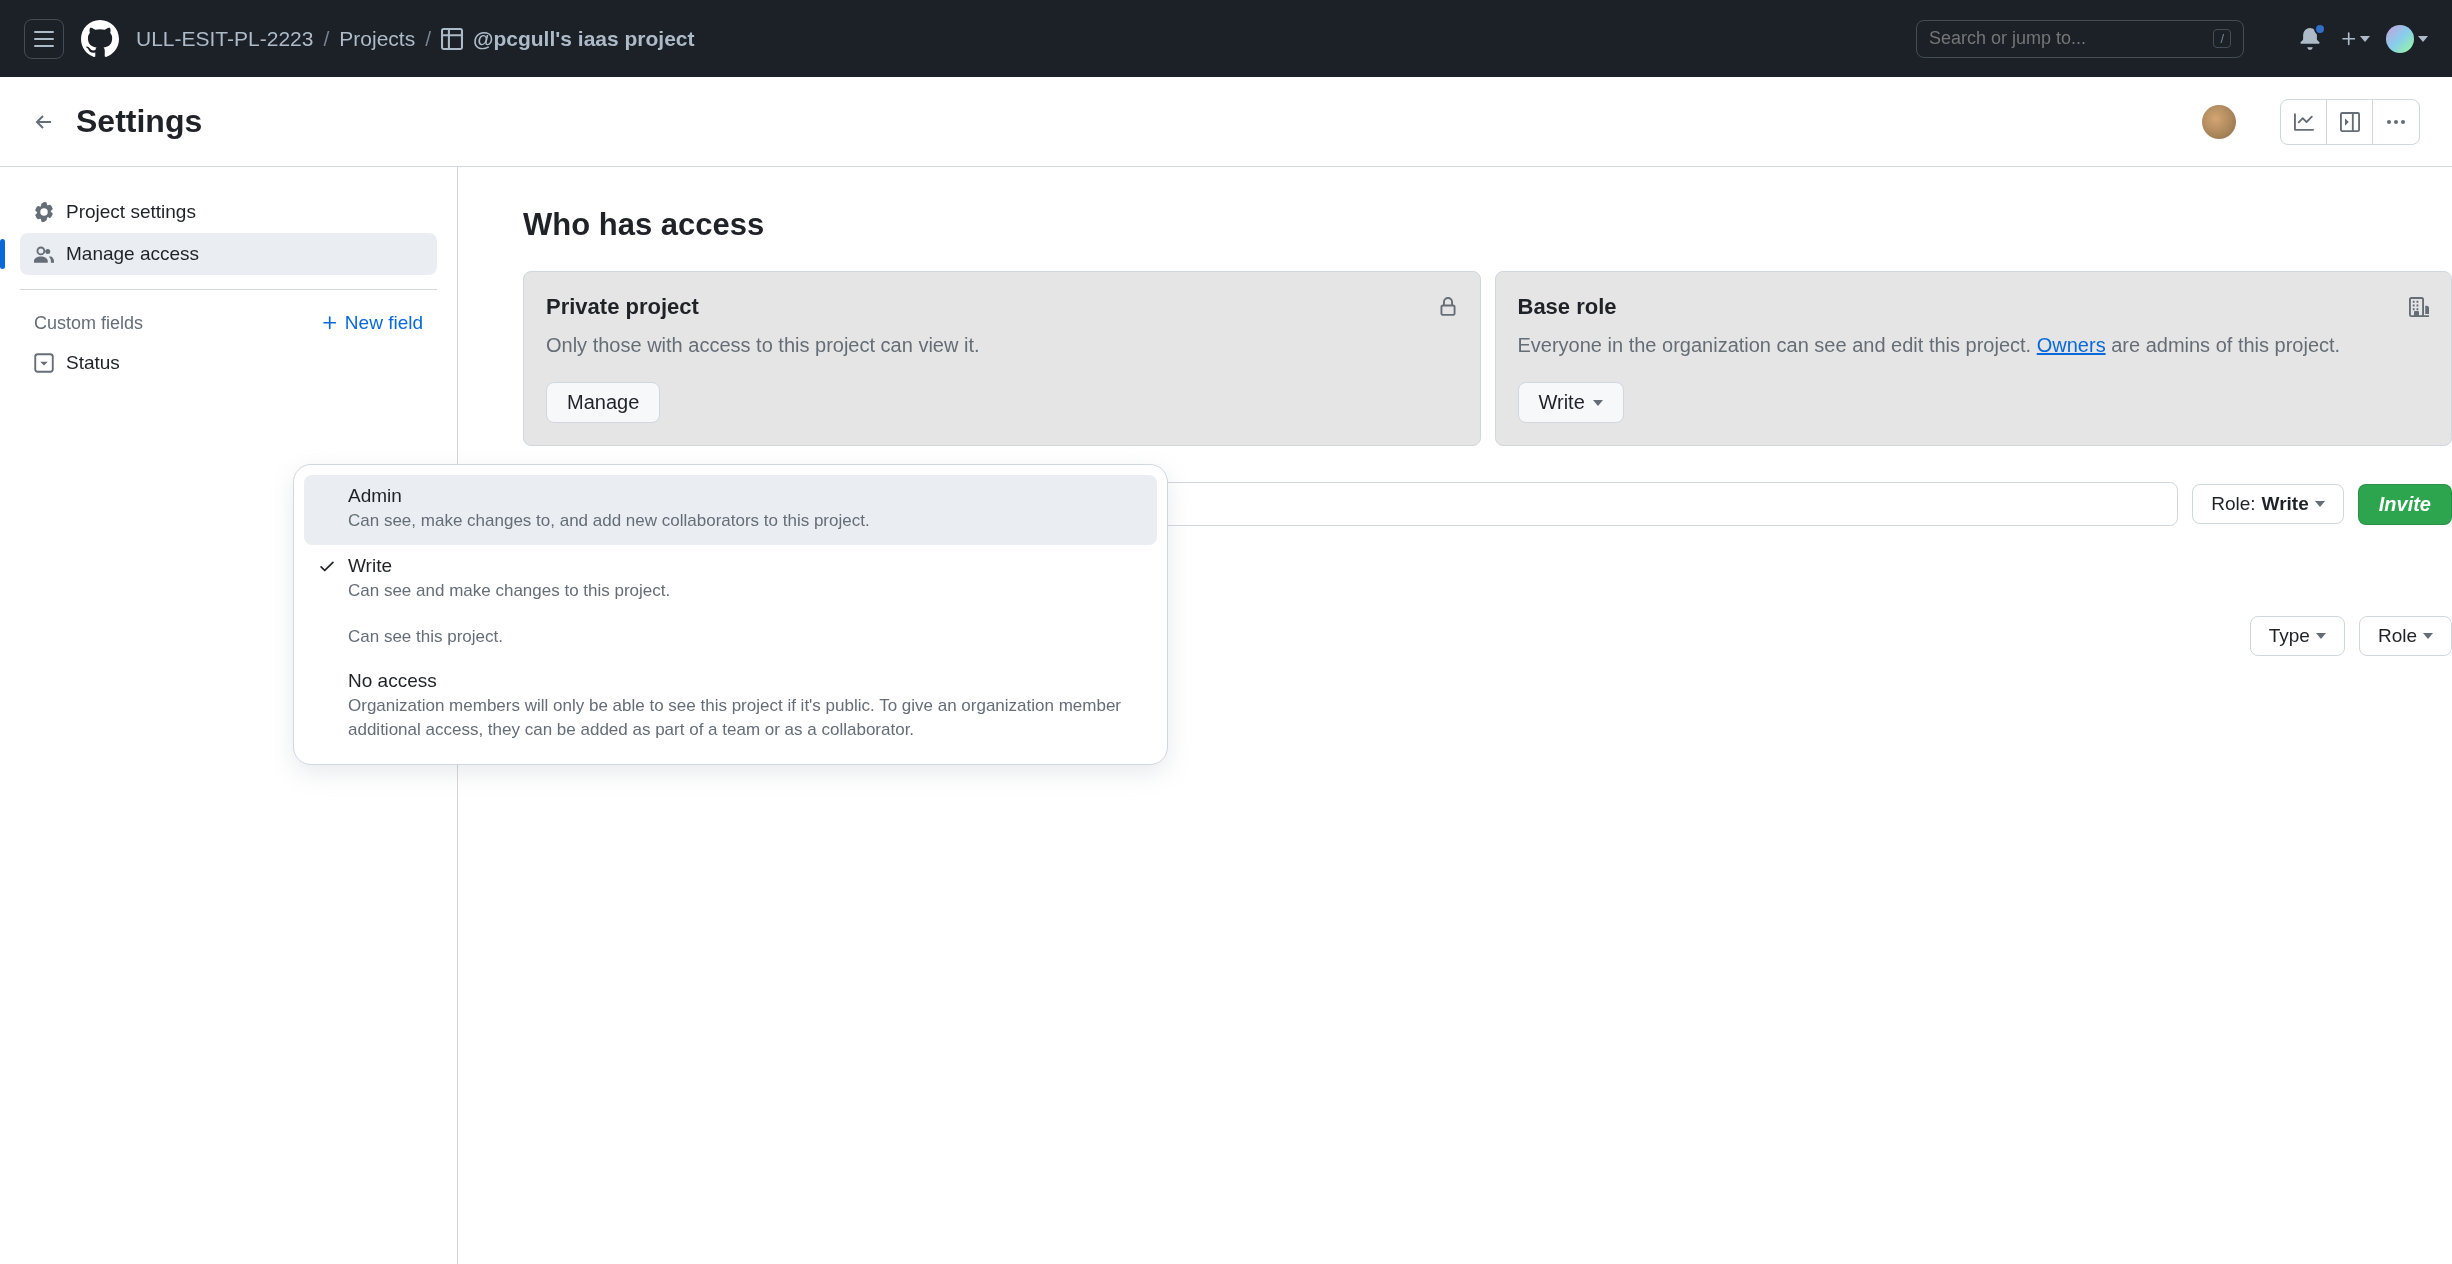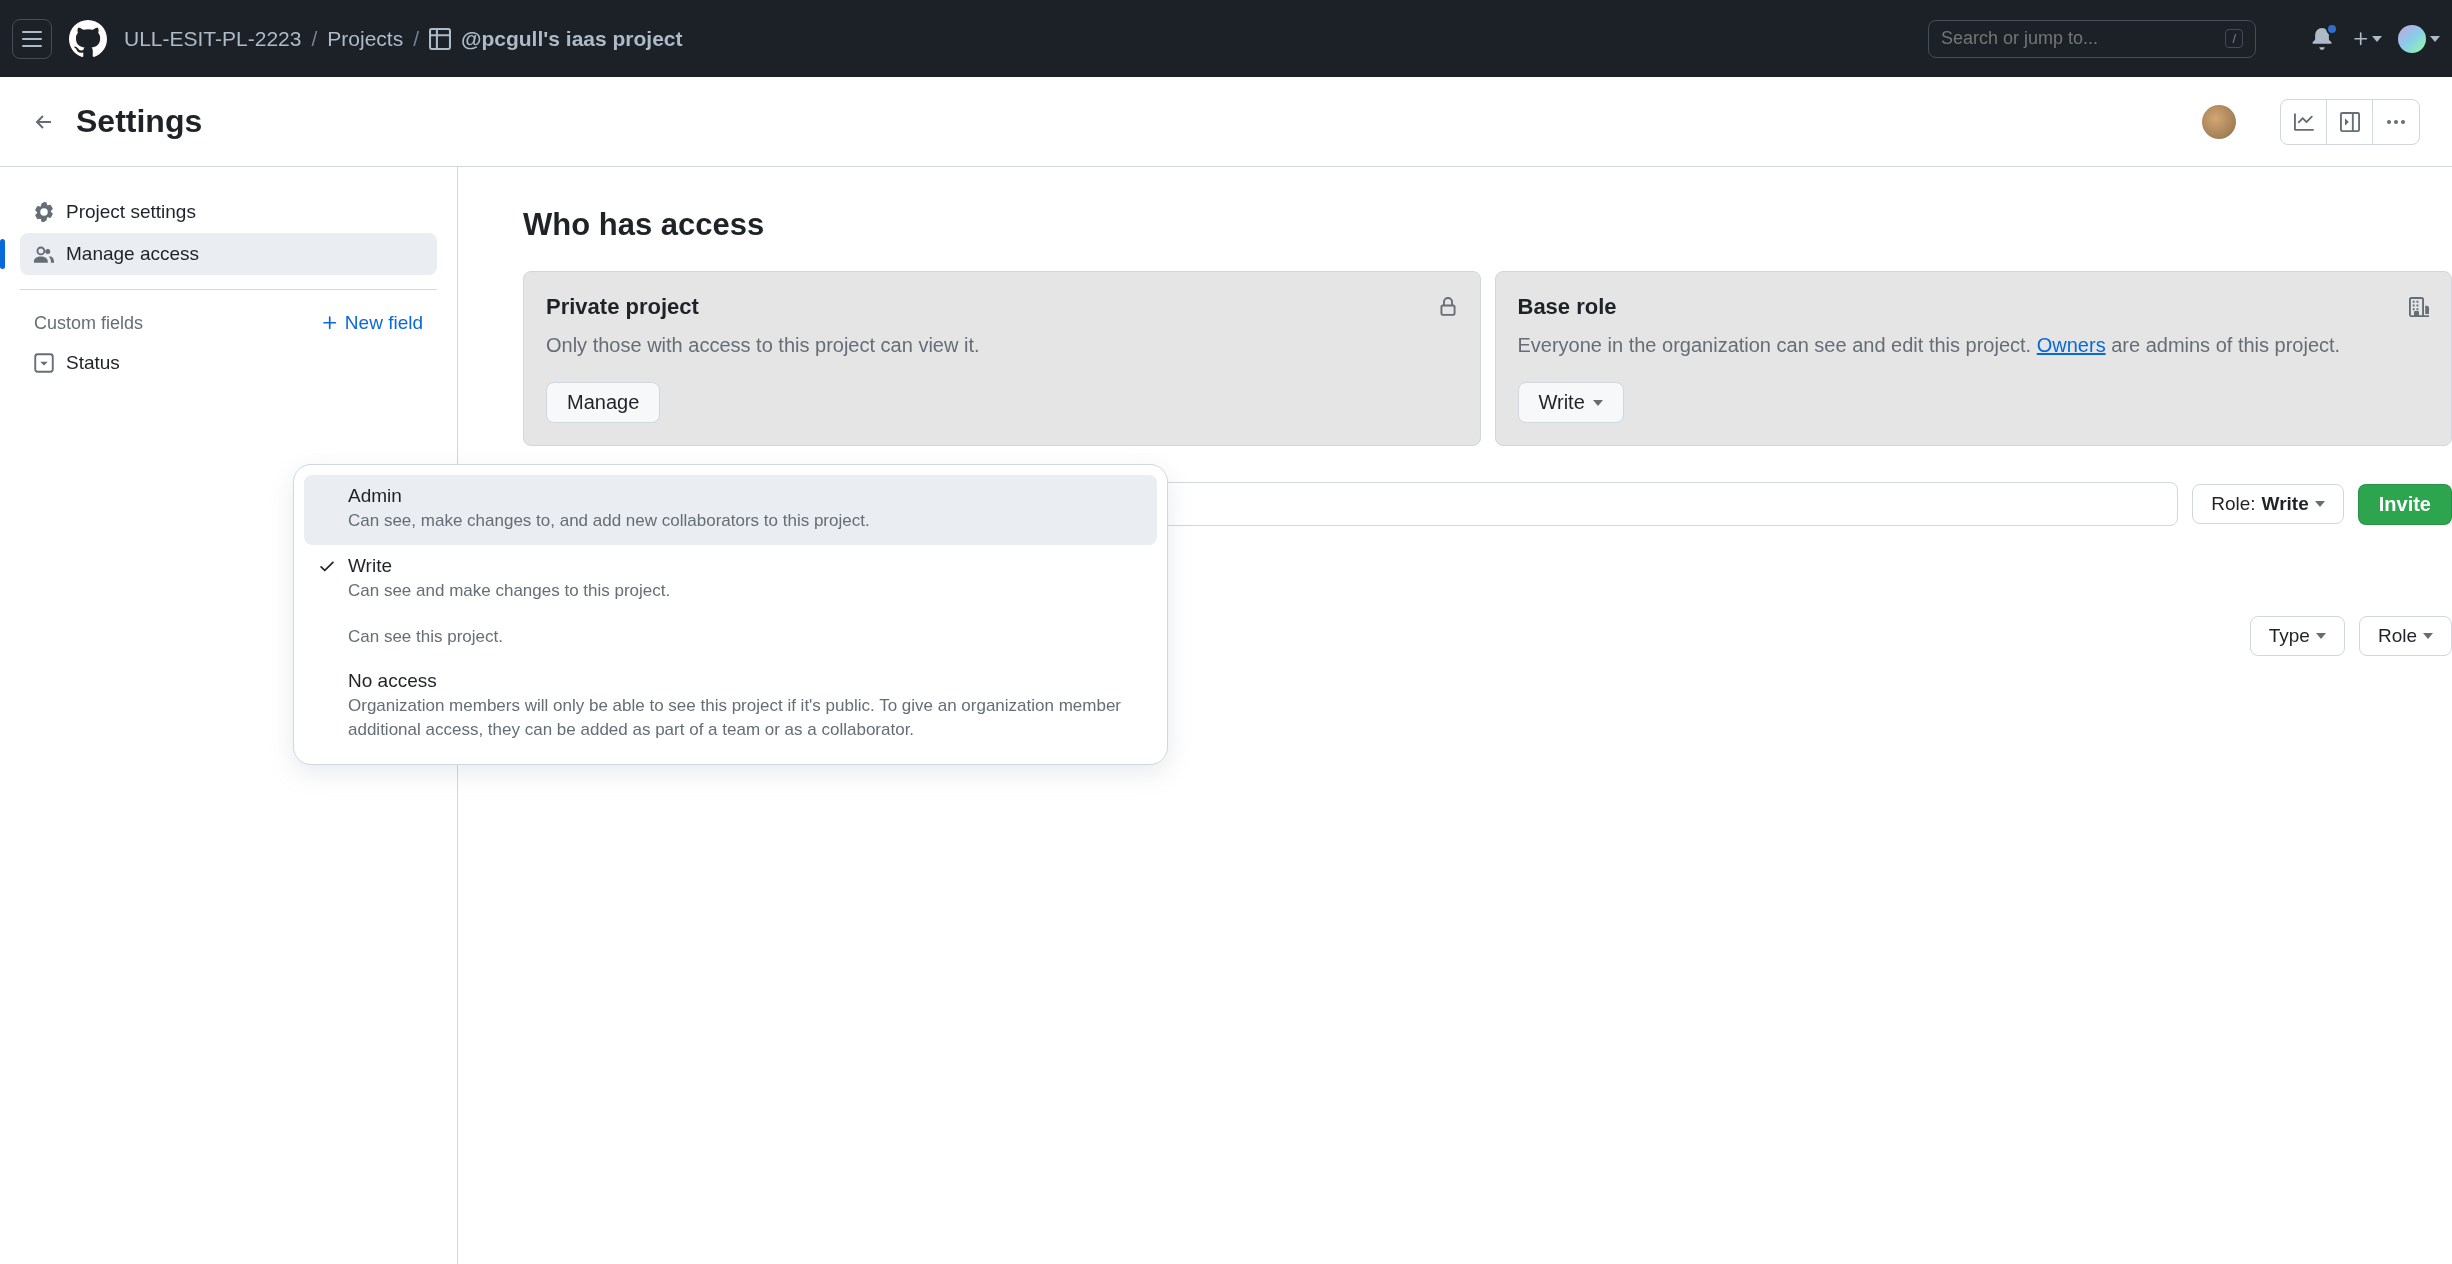--- a/index.html
+++ b/index.html
@@ -1,19 +1,19 @@
 <!DOCTYPE html>
 <html><head>
 <meta charset="utf-8">
 <style>
 * { box-sizing: border-box; margin: 0; padding: 0; }
 body { font-family: -apple-system, BlinkMacSystemFont, "Segoe UI", Helvetica, Arial, sans-serif; font-size: 14px; color: #1f2328; background: #fff; }
 
 
-.header { background: #1c2128; height: 77px; display: flex; align-items: center; padding: 0 12px; color: #fff; gap: 16px; }
+.header { background: #1c2128; height: 77px; display: flex; align-items: center; padding: 0 24px; color: #fff; gap: 16px; }
 .hamburger { width: 40px; height: 40px; border: 1px solid #444c56; border-radius: 8px; display: flex; align-items: center; justify-content: center; cursor: pointer; }
 .hamburger svg { stroke: #fff; }
 .logo { width: 40px; height: 40px; display: flex; align-items: center; justify-content: center; }
 .breadcrumb { display: flex; align-items: center; gap: 10px; font-size: 21px; color: #adbac7; flex: 0 0 auto; }
 .breadcrumb-link { color: #adbac7; }
 .breadcrumb-sep { color: #768390; }
 .breadcrumb-current { color: #adbac7; font-weight: 600; display: flex; align-items: center; gap: 10px; }
 .header-spacer { flex: 1; }
 .search-box { width: 328px; height: 38px; border: 1px solid #444c56; border-radius: 8px; display: flex; align-items: center; padding: 0 12px; color: #768390; font-size: 18px; gap: 8px; }
 .search-box input { background: transparent; border: none; outline: none; color: #adbac7; font-size: 18px; flex: 1; }
@@ -51,21 +51,21 @@
 
 .cards { display: flex; gap: 14px; }
 .card { flex: 1; border: 1px solid #d0d7de; border-radius: 8px; padding: 22px; background: #e5e5e5; display: flex; flex-direction: column; gap: 10px; }
 .card-header { display: flex; justify-content: space-between; align-items: center; }
 .card-title { font-size: 22px; font-weight: 600; }
 .card-icon { color: #656d76; }
 .card-body { font-size: 20px; color: #656d76; line-height: 1.5; }
 .card-body a { color: #0969da; text-decoration: underline; }
 .card-footer { margin-top: 12px; }
 .btn { display: inline-flex; align-items: center; gap: 8px; padding: 8px 20px; border: 1px solid #d0d7de; border-radius: 8px; background: #f6f8fa; font-size: 20px; font-weight: 500; cursor: pointer; color: #1f2328; }
-.btn-primary { background: #2da44e; color: #fff; border-color: rgba(27,31,36,0.15); font-weight: 600; }
+.btn-primary { background: #2da44e; color: #fff; border-color: rgba(27,31,36,0.15); font-weight: 600; font-style: italic; }
 
 
 .popup { position: absolute; left: -165px; top: 297px; width: 875px; background: #fff; border: 1px solid #d0d7de; border-radius: 18px; box-shadow: 0 8px 24px rgba(140,149,159,0.2); padding: 10px; z-index: 100; }
 .popup-item { padding: 10px 14px 12px 44px; border-radius: 8px; position: relative; cursor: pointer; }
 .popup-item.hover { background: #eaeef2; }
 .popup-item-title { font-size: 19px; font-weight: 400; color: #1f2328; margin-bottom: 2px; }
 .popup-item-desc { font-size: 17px; color: #656d76; line-height: 1.4; }
 .popup-check { position: absolute; left: 14px; top: 12px; color: #1f2328; }
 
 

